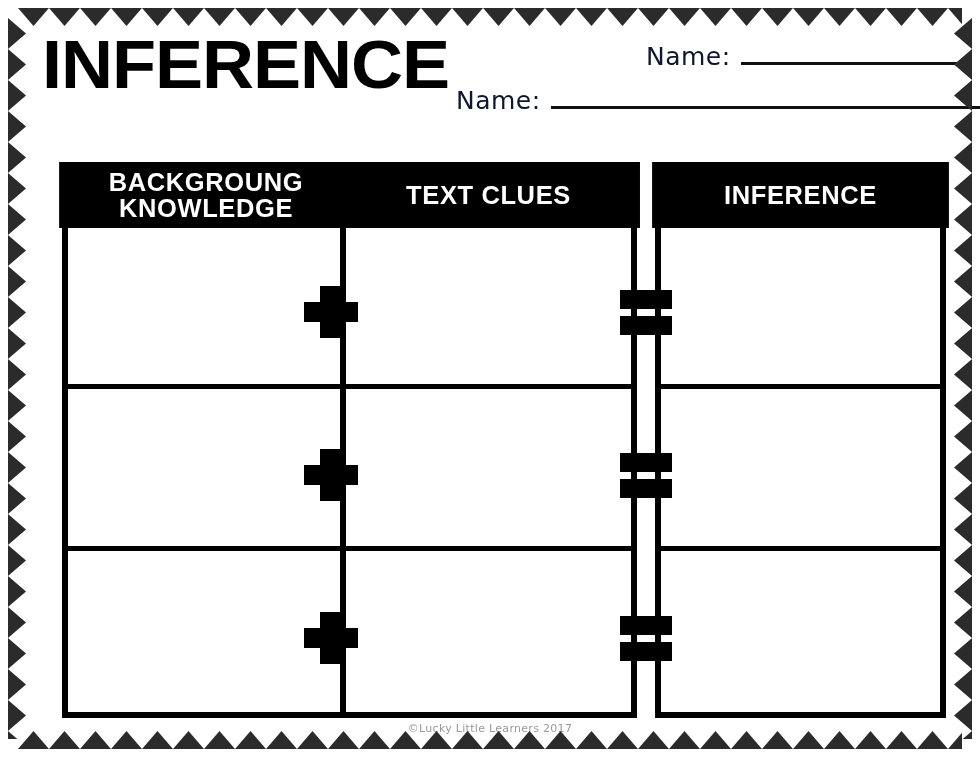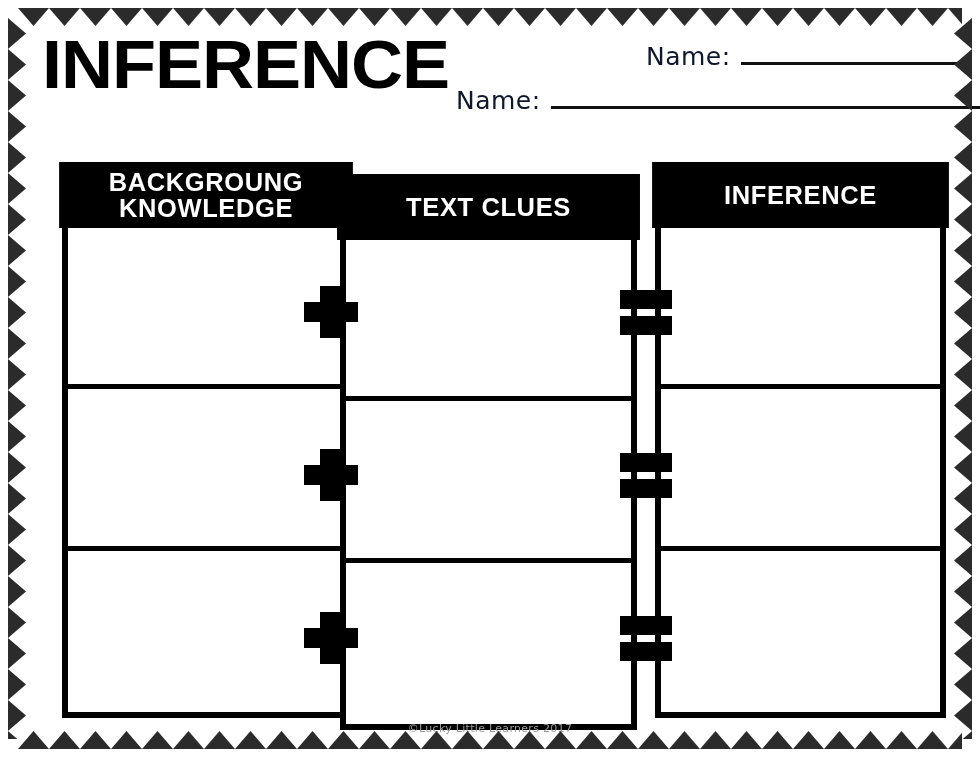--- a/index.html
+++ b/index.html
@@ -93,21 +93,21 @@
     top: 162px;
     width: 912px;
     height: 556px;
   }
   .col {
     position: absolute;
     top: 0;
     height: 100%;
   }
   .col-1 { left: 0px;   width: 288px; margin-left: 28px; }
-  .col-2 { left: 306px; width: 297px; margin-top: 12px; }
+  .col-2 { left: 306px; width: 297px; }
   .col-3 { left: 621px; width: 291px; }
 
   .col-head {
     position: relative;
     height: 66px;
     background: #000000;
     color: #ffffff;
     display: flex;
     align-items: center;
     justify-content: center;

